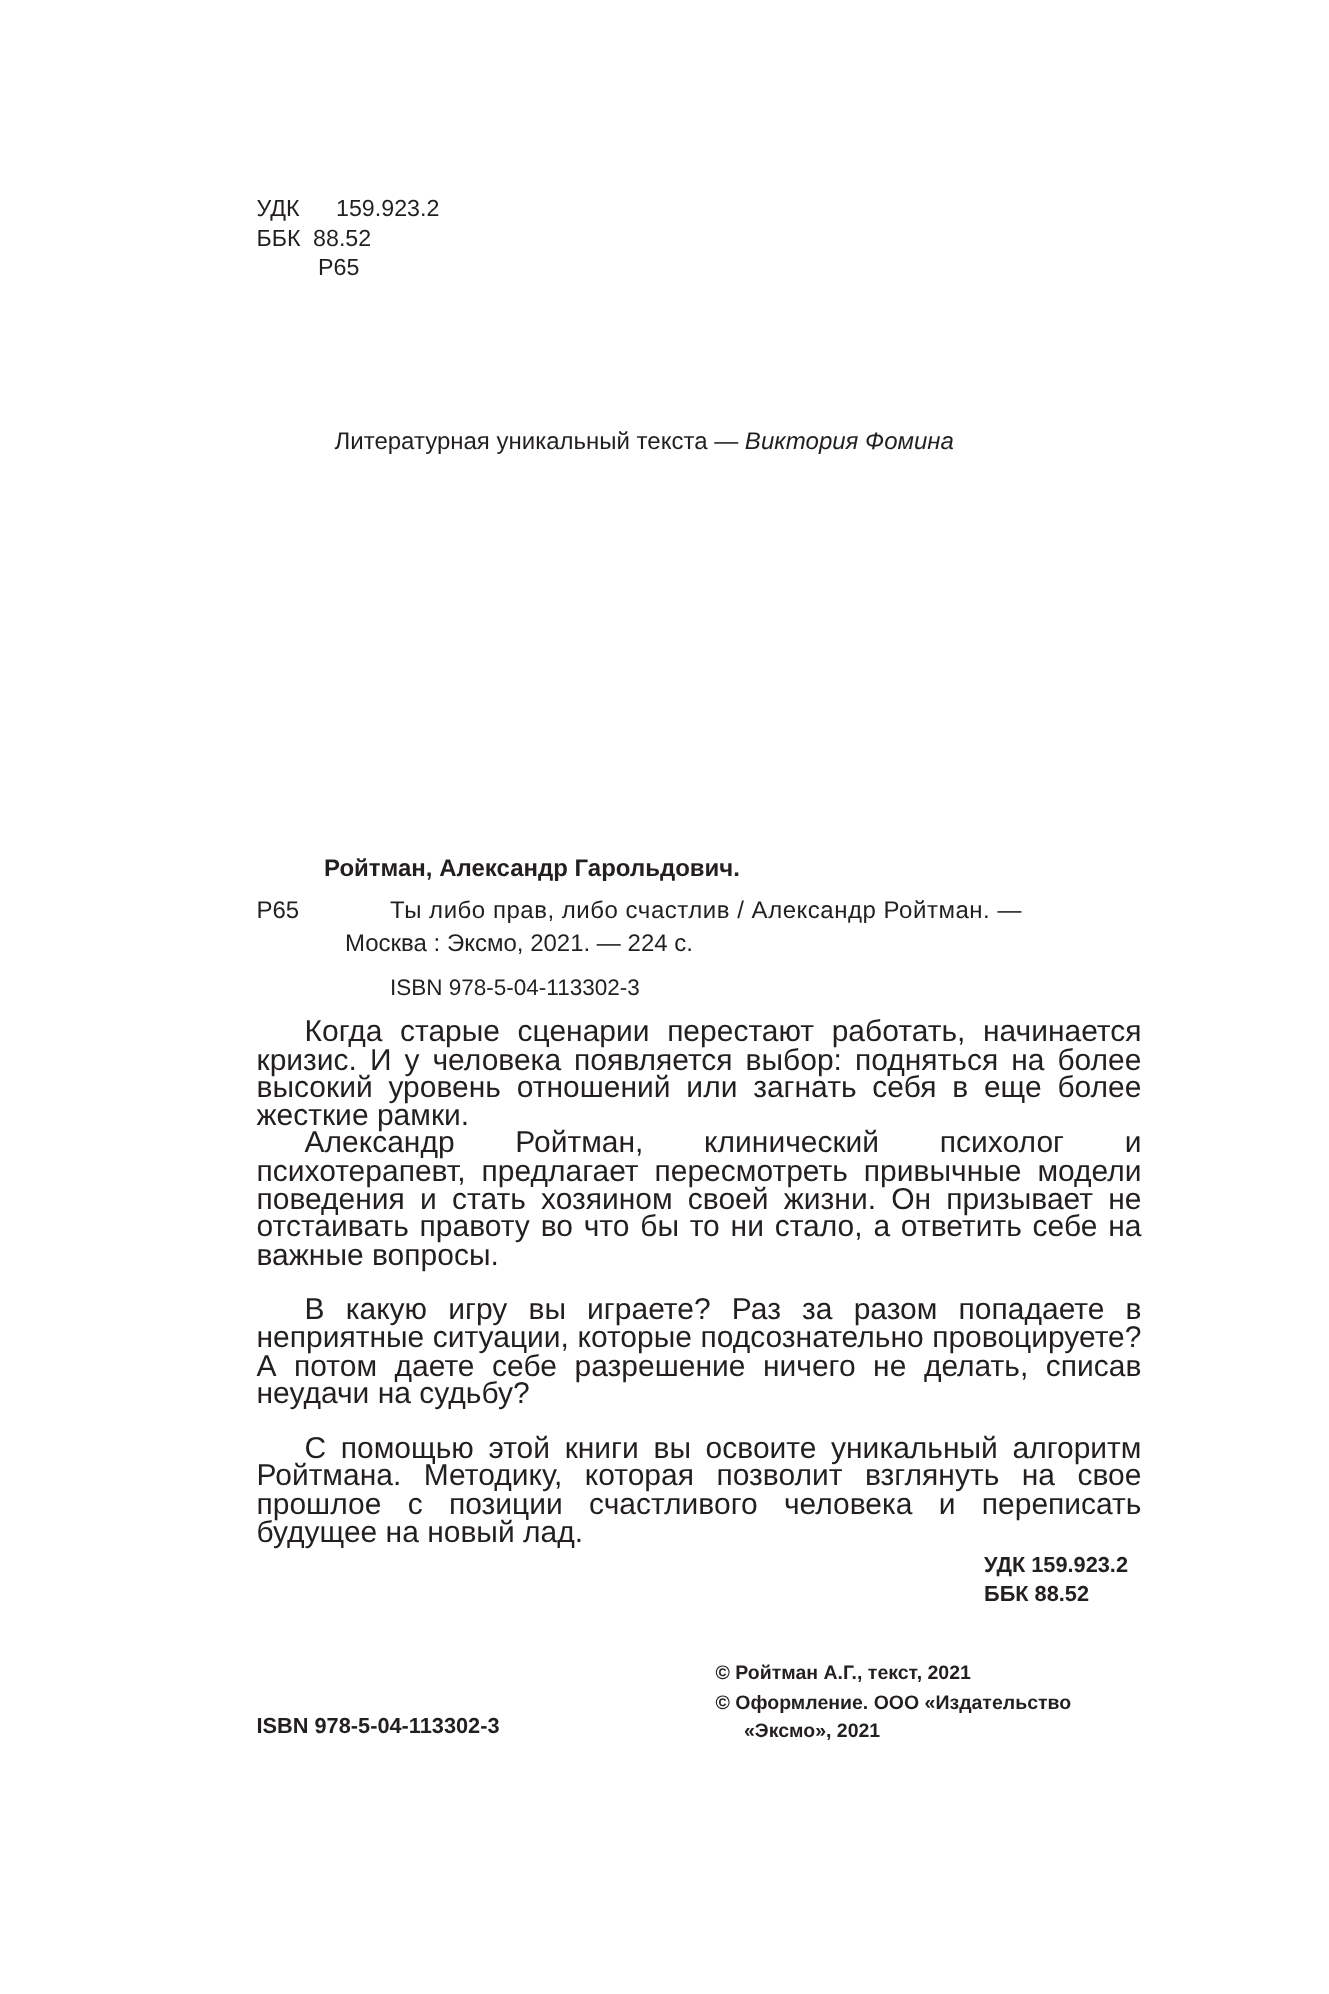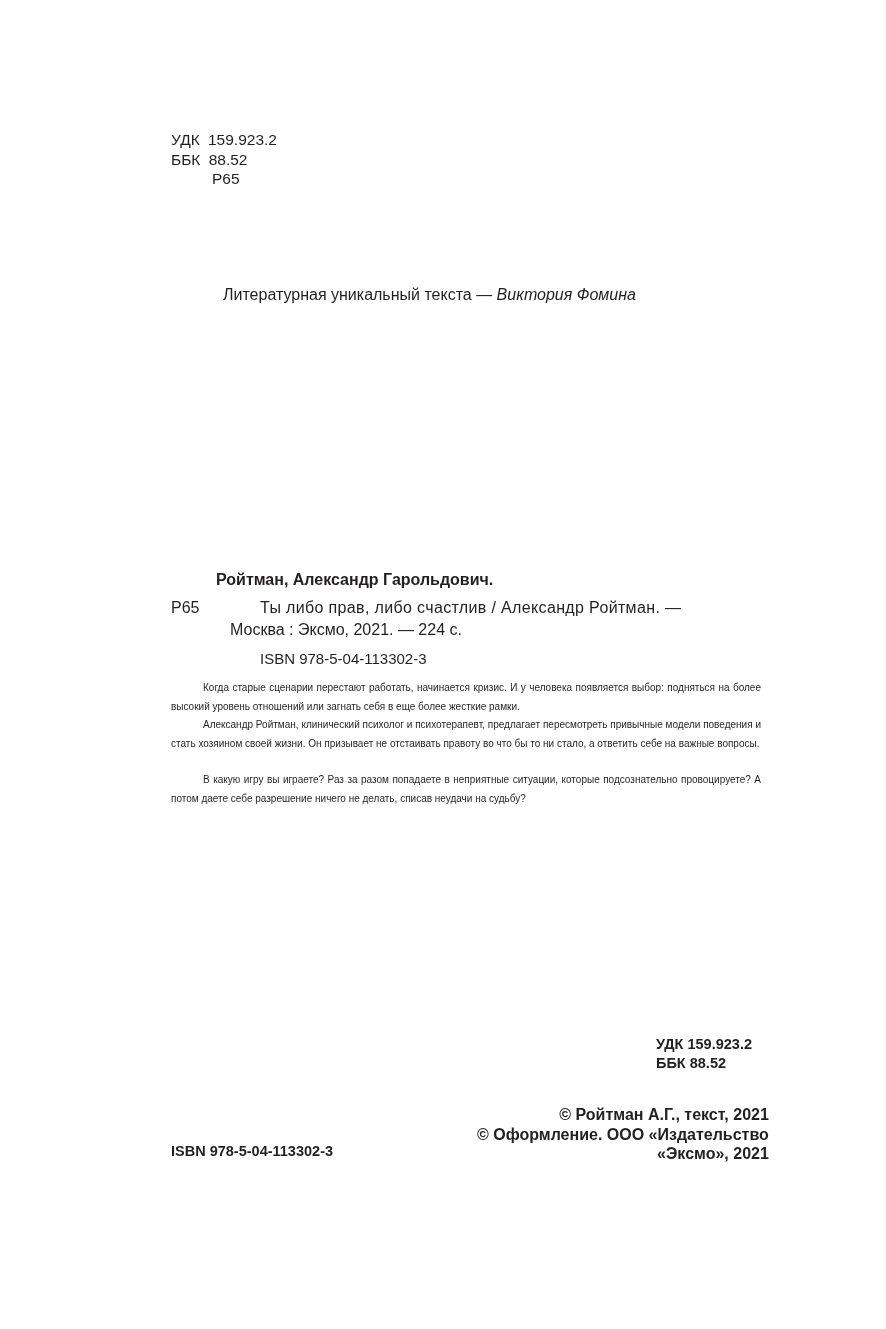--- a/index.html
+++ b/index.html
@@ -5,35 +5,35 @@
     html, body { margin: 0; padding: 0; background: #ffffff; }
     body { width: 886px; height: 1329px; position: relative; overflow: hidden;
            font-family: "Liberation Sans", "DejaVu Sans", sans-serif; color: #231f20; }
     .abs { position: absolute; }
     .cls { font-size: 15.5px; line-height: 19.5px; }
     .cls div { white-space: nowrap; }
     .credit { font-size: 16px; white-space: nowrap; }
     .credit i { font-style: italic; text-align: right; }
     .author { font-size: 16px; font-weight: bold; white-space: nowrap; }
     .rec { font-size: 16px; line-height: 22px; }
-    .annot { font-size: 10px; line-height: 18.6px; text-align: justify; width: 590px; }
+    .annot { font-size: 20px; line-height: 18.6px; text-align: justify; width: 590px; }
     .annot p { margin: 0; text-indent: 32px; text-align: justify; }
     .annot p.gap { margin-top: 18px; }
     .bold-codes { font-size: 14.5px; font-weight: bold; line-height: 19px; white-space: nowrap; }
-    .copy { font-size: 16px; font-weight: bold; line-height: 19.5px; white-space: nowrap; text-align: right; }
+    .copy { font-size: 13px; font-weight: bold; line-height: 19.5px; white-space: nowrap; }
     .copy .indent { padding-left: 19px; }
     .isbn-bottom { font-size: 14.5px; font-weight: bold; white-space: nowrap; }
   </style>
 </head>
 <body>
 
 <div class="abs cls" style="left:171px; top:130px;">
   <div>
     <span>УДК</span>
-    <span style="margin-left:4px;">159.923.2</span>
+    <span style="margin-left:20px;">159.923.2</span>
   </div>
   <div>
     <span>ББК</span>
     <span style="margin-left:4px;">88.52</span>
   </div>
   <div style="padding-left:41px;">Р65</div>
 </div>
 
 <div class="abs credit" style="left:223px; top:286px;">
   <span>Литературная уникальный текста — </span><i>Виктория Фомина</i>
@@ -47,20 +47,21 @@
   <div style="padding-left:30px; white-space:nowrap; letter-spacing:0.35px;">Ты либо прав, либо счастлив / Александр Ройтман. —</div>
   <div style="white-space:nowrap;">Москва : Эксмо, 2021. — 224 с.</div>
 </div>
 
 <div class="abs rec" style="left:260px; top:648px; font-size:15px;">ISBN 978-5-04-113302-3</div>
 
 <div class="abs annot" style="left:171px; top:679px;">
   <p>Когда старые сценарии перестают работать, начинается кризис. И у человека появляется выбор: подняться на более высокий уровень отношений или загнать себя в еще более жесткие рамки.</p>
   <p>Александр Ройтман, клинический психолог и психотерапевт, предлагает пересмотреть привычные модели поведения и стать хозяином своей жизни. Он призывает не отстаивать правоту во что бы то ни стало, а ответить себе на важные вопросы.</p>
   <p class="gap">В какую игру вы играете? Раз за разом попадаете в неприятные ситуации, которые подсознательно провоцируете? А потом даете себе разрешение ничего не делать, списав неудачи на судьбу?</p>
+  <p class="gap">С помощью этой книги вы освоите уникальный алгоритм Ройтмана. Методику, которая позволит взглянуть на свое прошлое с позиции счастливого человека и переписать будущее на новый лад.</p>
 </div>
 
 <div class="abs bold-codes" style="left:656px; top:1035px;">
   <div>УДК 159.923.2</div>
   <div>ББК 88.52</div>
 </div>
 
 <div class="abs isbn-bottom" style="left:171px; top:1143px;">ISBN 978-5-04-113302-3</div>
 
 <div class="abs copy" style="left:477px; top:1105px;">

